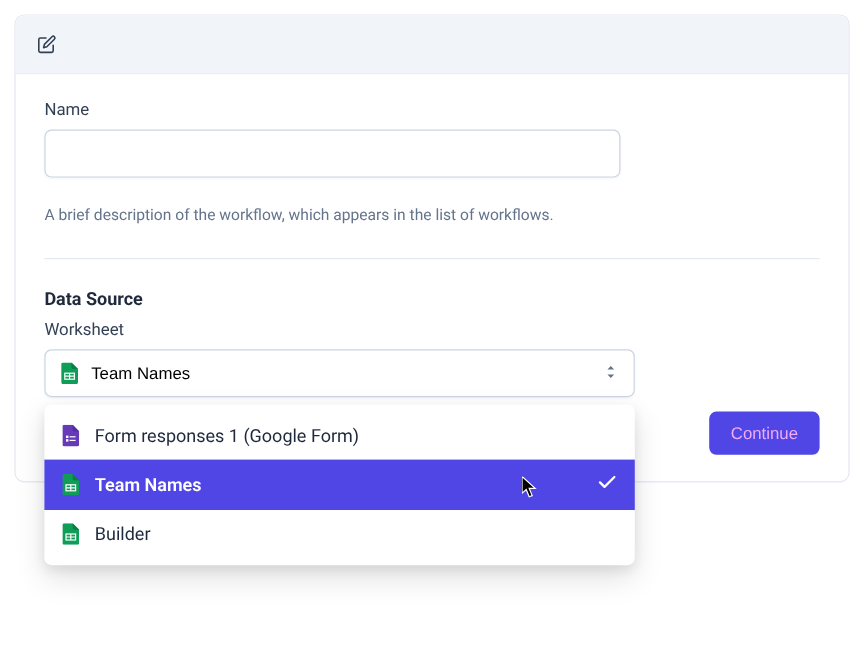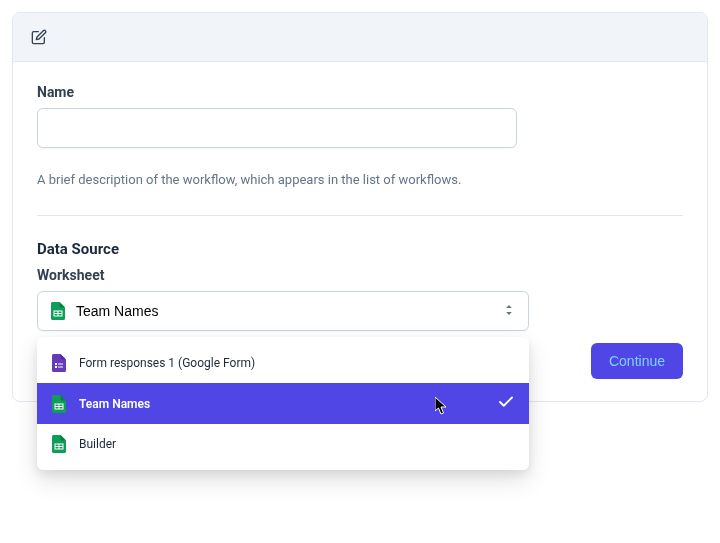--- a/index.html
+++ b/index.html
@@ -30,21 +30,21 @@
       font-size: 15px;
       font-weight: 600;
       color: #1e293b;
     }
     .card-body {
       padding: 22px 24px 70px 24px;
       position: relative;
     }
     .field-label {
       font-size: 14px;
-      font-weight: 700;
+      font-weight: 400;
       color: #334155;
       display: block;
       margin-bottom: 8px;
     }
     .text-input {
       width: 480px;
       max-width: 100%;
       height: 40px;
       border: 1px solid #cbd5e1;
       border-radius: 6px;
@@ -106,21 +106,21 @@
       border-radius: 6px;
       box-shadow: 0 10px 25px rgba(0,0,0,0.12), 0 4px 10px rgba(0,0,0,0.08);
       padding: 6px 0;
       z-index: 10;
     }
     .dropdown-item {
       display: flex;
       align-items: center;
       padding: 10px 14px;
       gap: 12px;
-      font-size: 12px;
+      font-size: 15px;
       cursor: pointer;
       position: relative;
     }
     .dropdown-item.selected {
       background: #4f46e5;
       color: #fff;
       font-weight: 600;
     }
     .dropdown-item.selected .check {
       color: #fff;
@@ -128,21 +128,21 @@
     }
     .check {
       margin-left: auto;
       display: none;
     }
     .continue-btn {
       position: absolute;
       right: 24px;
       bottom: 22px;
       background: #4f46e5;
-      color: #7dd3fc;
+      color: #f0abfc;
       border: none;
       border-radius: 6px;
       padding: 10px 18px;
       font-size: 14px;
       font-weight: 500;
       cursor: pointer;
     }
     .cursor-pointer-overlay {
       position: absolute;
       pointer-events: none;

